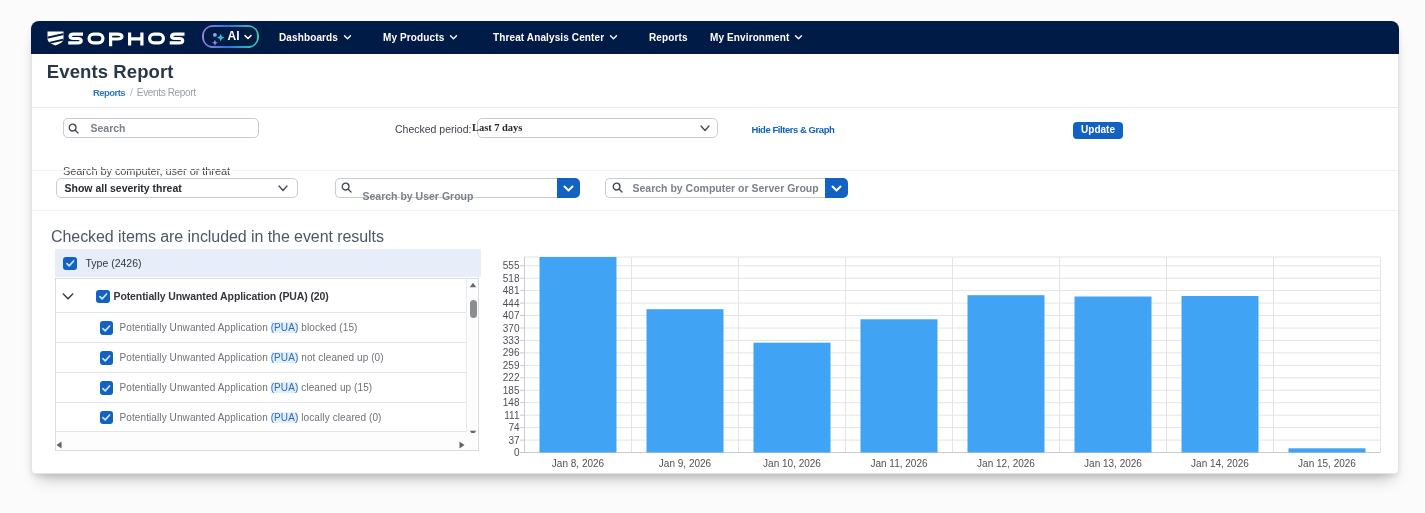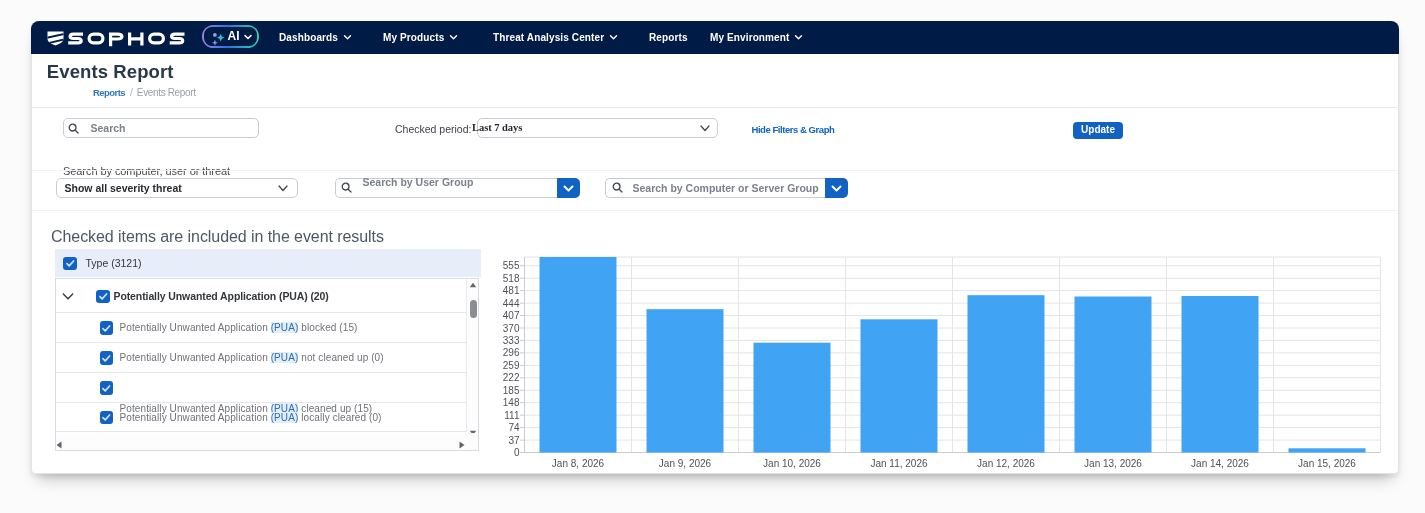--- a/index.html
+++ b/index.html
@@ -108,21 +108,21 @@
   <div class="abs selecttxt" style="left:64.5px;top:177.5px;letter-spacing:0;">Show all severity threat</div>
   <svg class="abs" style="left:277px;top:183.5px" width="12" height="9" viewBox="0 0 12 9">
     <path d="M2 2 L6 6.5 L10 2" stroke="#45494e" stroke-width="1.3" fill="none" stroke-linecap="round" stroke-linejoin="round"></path>
   </svg>
 
   <div class="abs input" style="left:335px;top:177.5px;width:222px;border-radius:5px 0 0 5px;border-right:none;"></div>
   <svg class="mag" style="left:341px;top:182px" width="11" height="11" viewBox="0 0 11 11">
     <circle cx="4.6" cy="4.6" r="3.4" stroke="#43474d" stroke-width="1.3" fill="none"></circle>
     <line x1="7.2" y1="7.2" x2="10" y2="10" stroke="#43474d" stroke-width="1.3" stroke-linecap="round"></line>
   </svg>
-  <div class="abs ph" style="left:362.5px;top:172px;">Search by User Group</div>
+  <div class="abs ph" style="left:362.5px;top:186px;">Search by User Group</div>
   <div class="abs bluebtn" style="left:557px;top:177.5px;width:23px;height:20px;border-radius:0 5px 5px 0;"></div>
   <svg class="abs" style="left:562px;top:183.5px" width="13" height="10" viewBox="0 0 13 10">
     <path d="M2.5 2.5 L6.5 6.5 L10.5 2.5" stroke="#fff" stroke-width="1.9" fill="none" stroke-linecap="round" stroke-linejoin="round"></path>
   </svg>
 
   <div class="abs input" style="left:605px;top:177.5px;width:220px;border-radius:5px 0 0 5px;border-right:none;"></div>
   <svg class="mag" style="left:612px;top:182px" width="11" height="11" viewBox="0 0 11 11">
     <circle cx="4.6" cy="4.6" r="3.4" stroke="#43474d" stroke-width="1.3" fill="none"></circle>
     <line x1="7.2" y1="7.2" x2="10" y2="10" stroke="#43474d" stroke-width="1.3" stroke-linecap="round"></line>
   </svg>
@@ -136,21 +136,21 @@
   <div class="abs hline" style="top:209.5px;background:#eff1f3;"></div>
 
   <div class="abs" style="left:51px;top:228.5px;font-size:16px;line-height:1;color:#4c5866;letter-spacing:-0.07px;">Checked items are included in the event results</div>
 
   <div class="abs" style="left:55px;top:249px;width:426px;height:27.5px;background:#e7eef9;"></div>
   <div class="cb" style="left:63px;top:256.5px;">
     <svg width="10.5" height="10.5" viewBox="0 0 12 12">
       <path d="M2.2 6.4 L4.8 9 L9.8 3.4" stroke="#cfe2f8" stroke-width="1.9" fill="none" stroke-linecap="round" stroke-linejoin="round"></path>
     </svg>
   </div>
-  <div class="abs" style="left:85.5px;top:257.5px;font-size:10.5px;line-height:1;color:#33363b;">Type (3121)</div>
+  <div class="abs" style="left:85.5px;top:257.5px;font-size:10.5px;line-height:1;color:#33363b;">Type (2426)</div>
 
   <div class="abs" style="left:55px;top:278px;width:424px;height:172.5px;border:1px solid #d8dbdf;background:#fff;"></div>
 
   <div class="abs" style="left:56px;top:279px;width:410px;height:34px;border-bottom:1px solid #e4e6e9;"></div>
   <div class="abs" style="left:56px;top:314px;width:410px;height:29px;border-bottom:1px solid #e4e6e9;"></div>
   <div class="abs" style="left:56px;top:344px;width:410px;height:29px;border-bottom:1px solid #e4e6e9;"></div>
   <div class="abs" style="left:56px;top:374px;width:410px;height:29px;border-bottom:1px solid #e4e6e9;"></div>
   <div class="abs" style="left:56px;top:404px;width:410px;height:28px;border-bottom:1px solid #e4e6e9;"></div>
 
   <svg class="abs" style="left:62px;top:291.5px" width="12" height="9" viewBox="0 0 12 9">
@@ -175,21 +175,21 @@
       <path d="M2.2 6.4 L4.8 9 L9.8 3.4" stroke="#cfe2f8" stroke-width="1.9" fill="none" stroke-linecap="round" stroke-linejoin="round"></path>
     </svg>
   </div>
   <div class="abs rowtxt" style="left:119.5px;top:353px;">Potentially Unwanted Application <span class="pua">(PUA)</span> not cleaned up (0)</div>
 
   <div class="cb" style="left:99.5px;top:381px;">
     <svg width="10.5" height="10.5" viewBox="0 0 12 12">
       <path d="M2.2 6.4 L4.8 9 L9.8 3.4" stroke="#cfe2f8" stroke-width="1.9" fill="none" stroke-linecap="round" stroke-linejoin="round"></path>
     </svg>
   </div>
-  <div class="abs rowtxt" style="left:119.5px;top:404px;">Potentially Unwanted Application <span class="pua">(PUA)</span> cleaned up (15)</div>
+  <div class="abs rowtxt" style="left:119.5px;top:383px;">Potentially Unwanted Application <span class="pua">(PUA)</span> cleaned up (15)</div>
 
   <div class="cb" style="left:99.5px;top:410.5px;">
     <svg width="10.5" height="10.5" viewBox="0 0 12 12">
       <path d="M2.2 6.4 L4.8 9 L9.8 3.4" stroke="#cfe2f8" stroke-width="1.9" fill="none" stroke-linecap="round" stroke-linejoin="round"></path>
     </svg>
   </div>
   <div class="abs rowtxt" style="left:119.5px;top:412.5px;">Potentially Unwanted Application <span class="pua">(PUA)</span> locally cleared (0)</div>
 
   <div class="abs" style="left:466px;top:279px;width:12px;height:153px;border-left:1px solid #e8eaec;background:#fdfdfd;"></div>
   <svg class="abs" style="left:469px;top:281.5px" width="8" height="6" viewBox="0 0 8 6">

